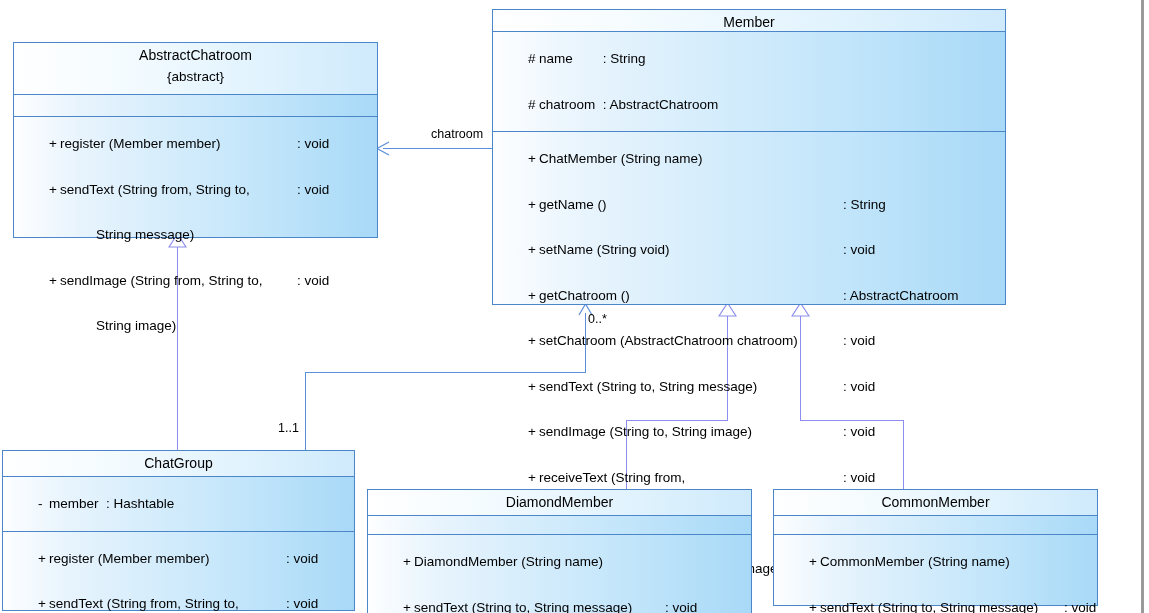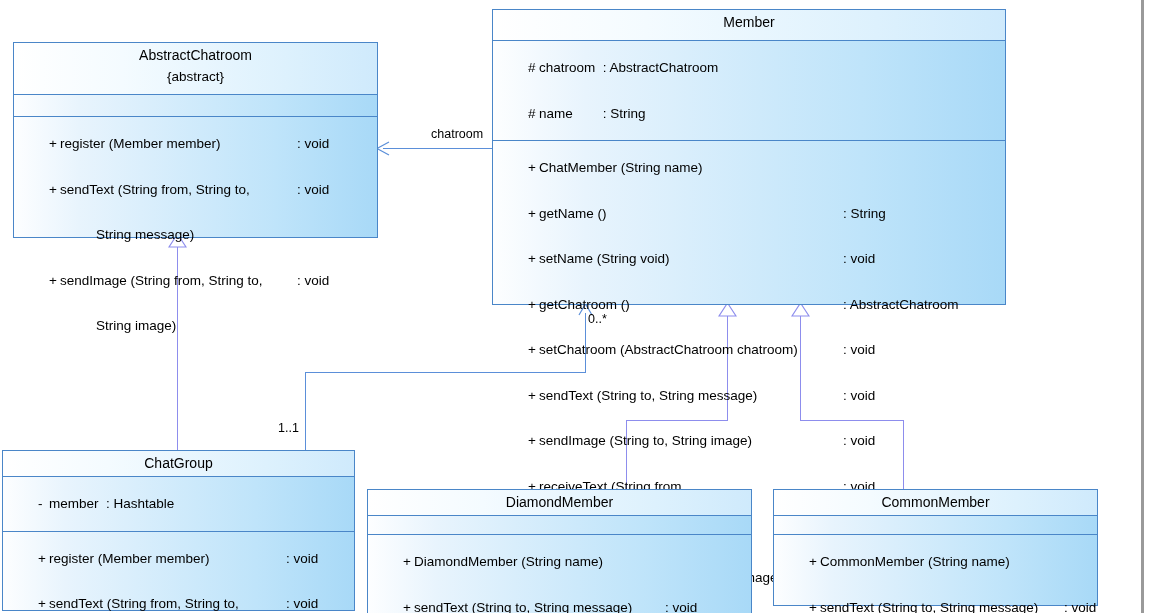--- a/index.html
+++ b/index.html
@@ -181,29 +181,29 @@
       <div class="memrow">
         <span class="vis">+</span><span class="sig">sendImage (String from, String to,</span><span class="rtype" style="left:283px;">: void</span>
       </div>
       <div class="memrow" style="padding-left:37px;">
         <span class="cont">String image)</span>
       </div>
     </div>
   </div>
 
   <div class="uml-class" style="left:492px; top:9px; width:514px; height:296px;">
-    <div class="cls-name" style="height:31px;">
+    <div class="cls-name" style="height:22px;">
       <span>Member</span>
     </div>
     <div class="cls-attrs">
       <div class="memrow">
+        <span class="vis">#</span><span class="sig">name        : String</span>
+      </div>
+      <div class="memrow">
         <span class="vis">#</span><span class="sig">chatroom  : AbstractChatroom</span>
-      </div>
-      <div class="memrow">
-        <span class="vis">#</span><span class="sig">name        : String</span>
       </div>
     </div>
     <div class="cls-ops">
       <div class="memrow">
         <span class="vis">+</span><span class="sig">ChatMember (String name)</span><span class="rtype" style="left:350px;"></span>
       </div>
       <div class="memrow">
         <span class="vis">+</span><span class="sig">getName ()</span><span class="rtype" style="left:350px;">: String</span>
       </div>
       <div class="memrow">

